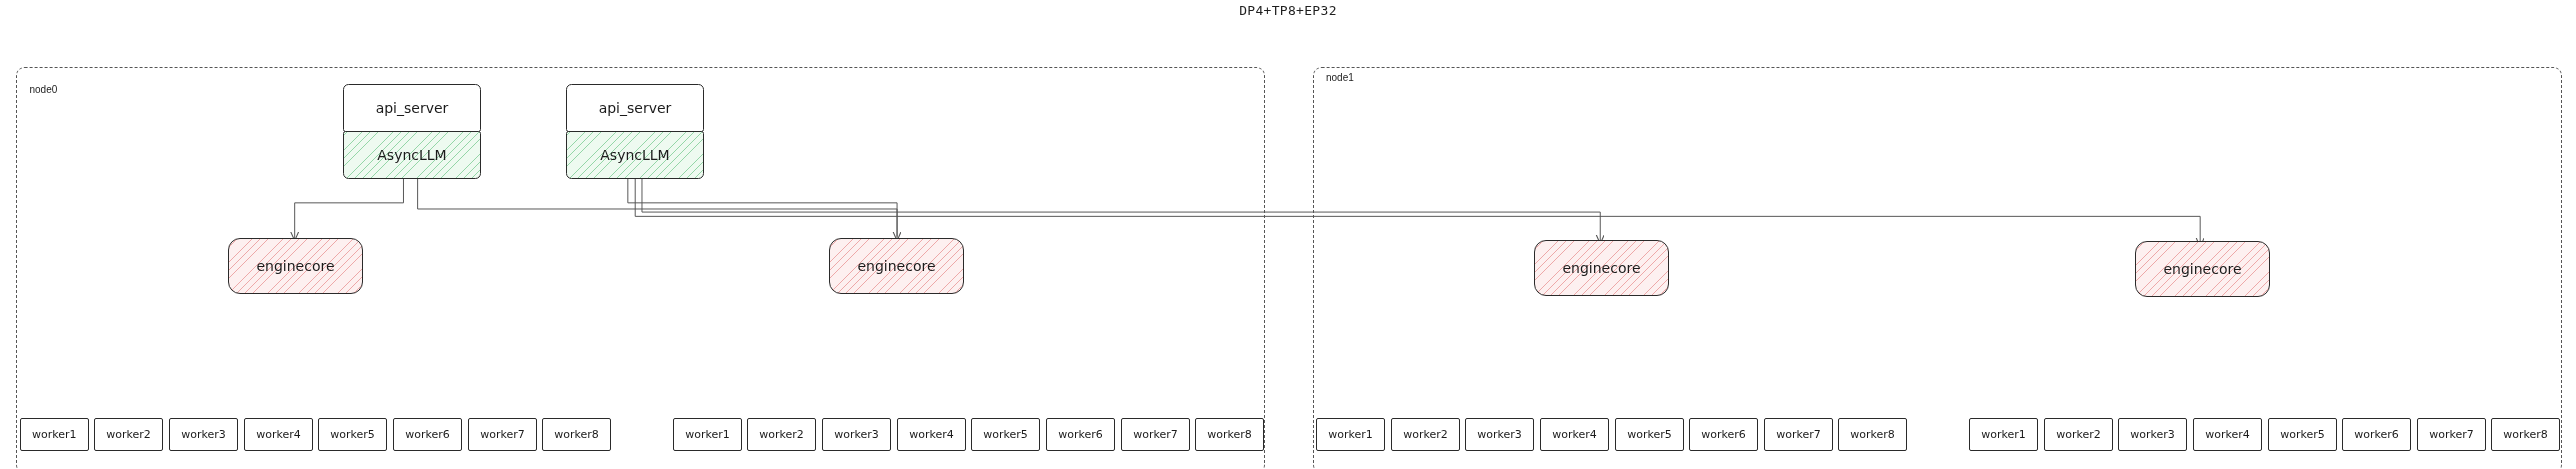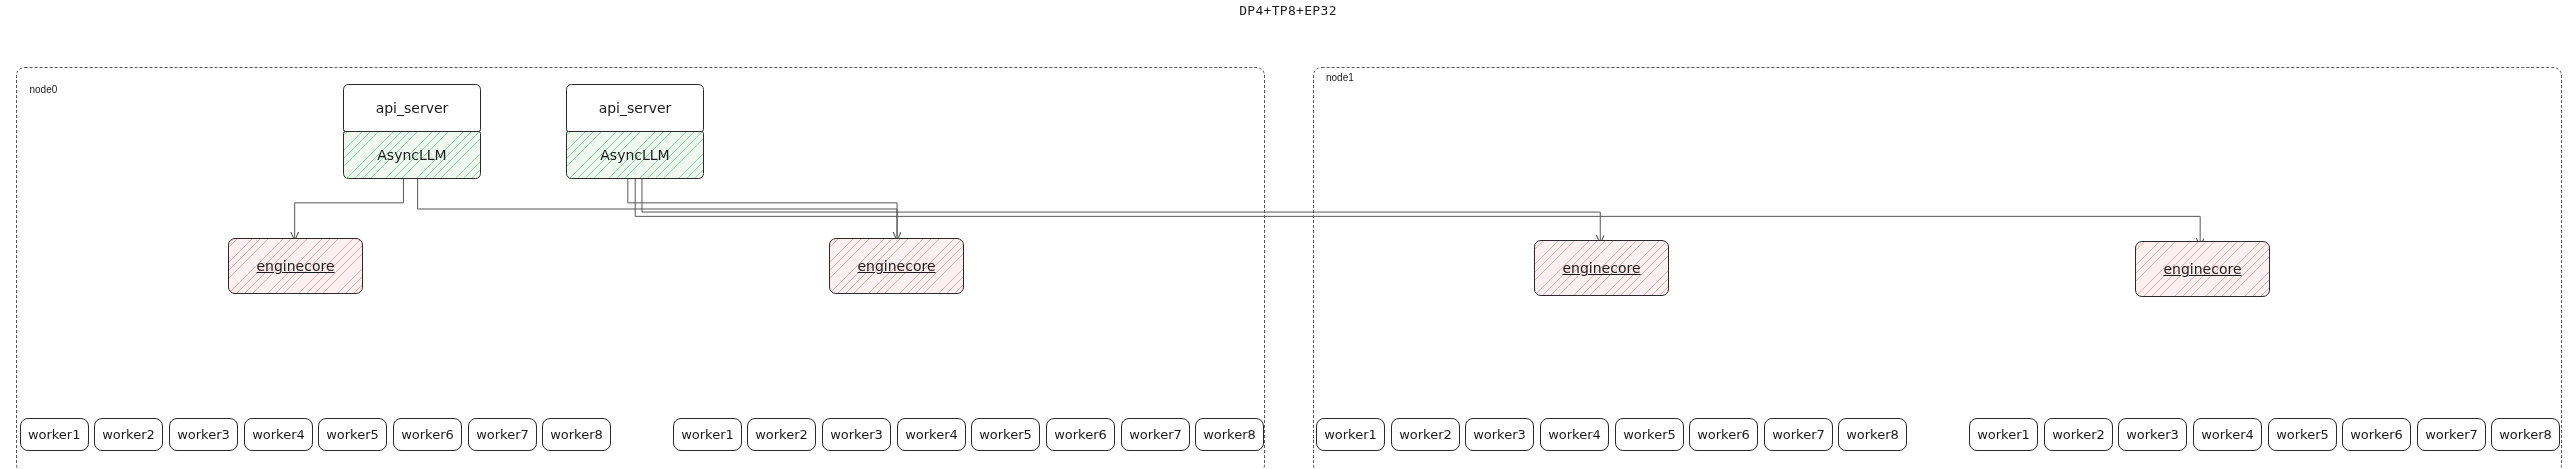--- a/index.html
+++ b/index.html
@@ -40,31 +40,30 @@
   .box.async{
     border-radius:2.5px 2.5px 5.5px 5.5px;
     background-color:#eefaf0;
     background-image:repeating-linear-gradient(
         -45deg,
         rgba(40,170,80,.45) 0 0.6px,
         rgba(0,0,0,0) 0.6px 5.5px);
     text-align:right;
   }
   .box.engine{
-    border-radius:7px;
+    border-radius:12px;
     background-color:#fdf0f0;
     background-image:repeating-linear-gradient(
         -45deg,
         rgba(225,110,110,.55) 0 0.6px,
         rgba(0,0,0,0) 0.6px 5.5px);
-    text-decoration:underline;
   }
   .box.worker{
-    border-radius:8px;
-    font-size:13px;
+    border-radius:2px;
+    font-size:11px;
     background:#ffffff;
   }
 
   #wires{position:absolute;left:0;top:0;width:2576px;height:469px;pointer-events:none;}
 </style>
 </head>
 <body>
 
 <div id="title">DP4+TP8+EP32</div>
 

